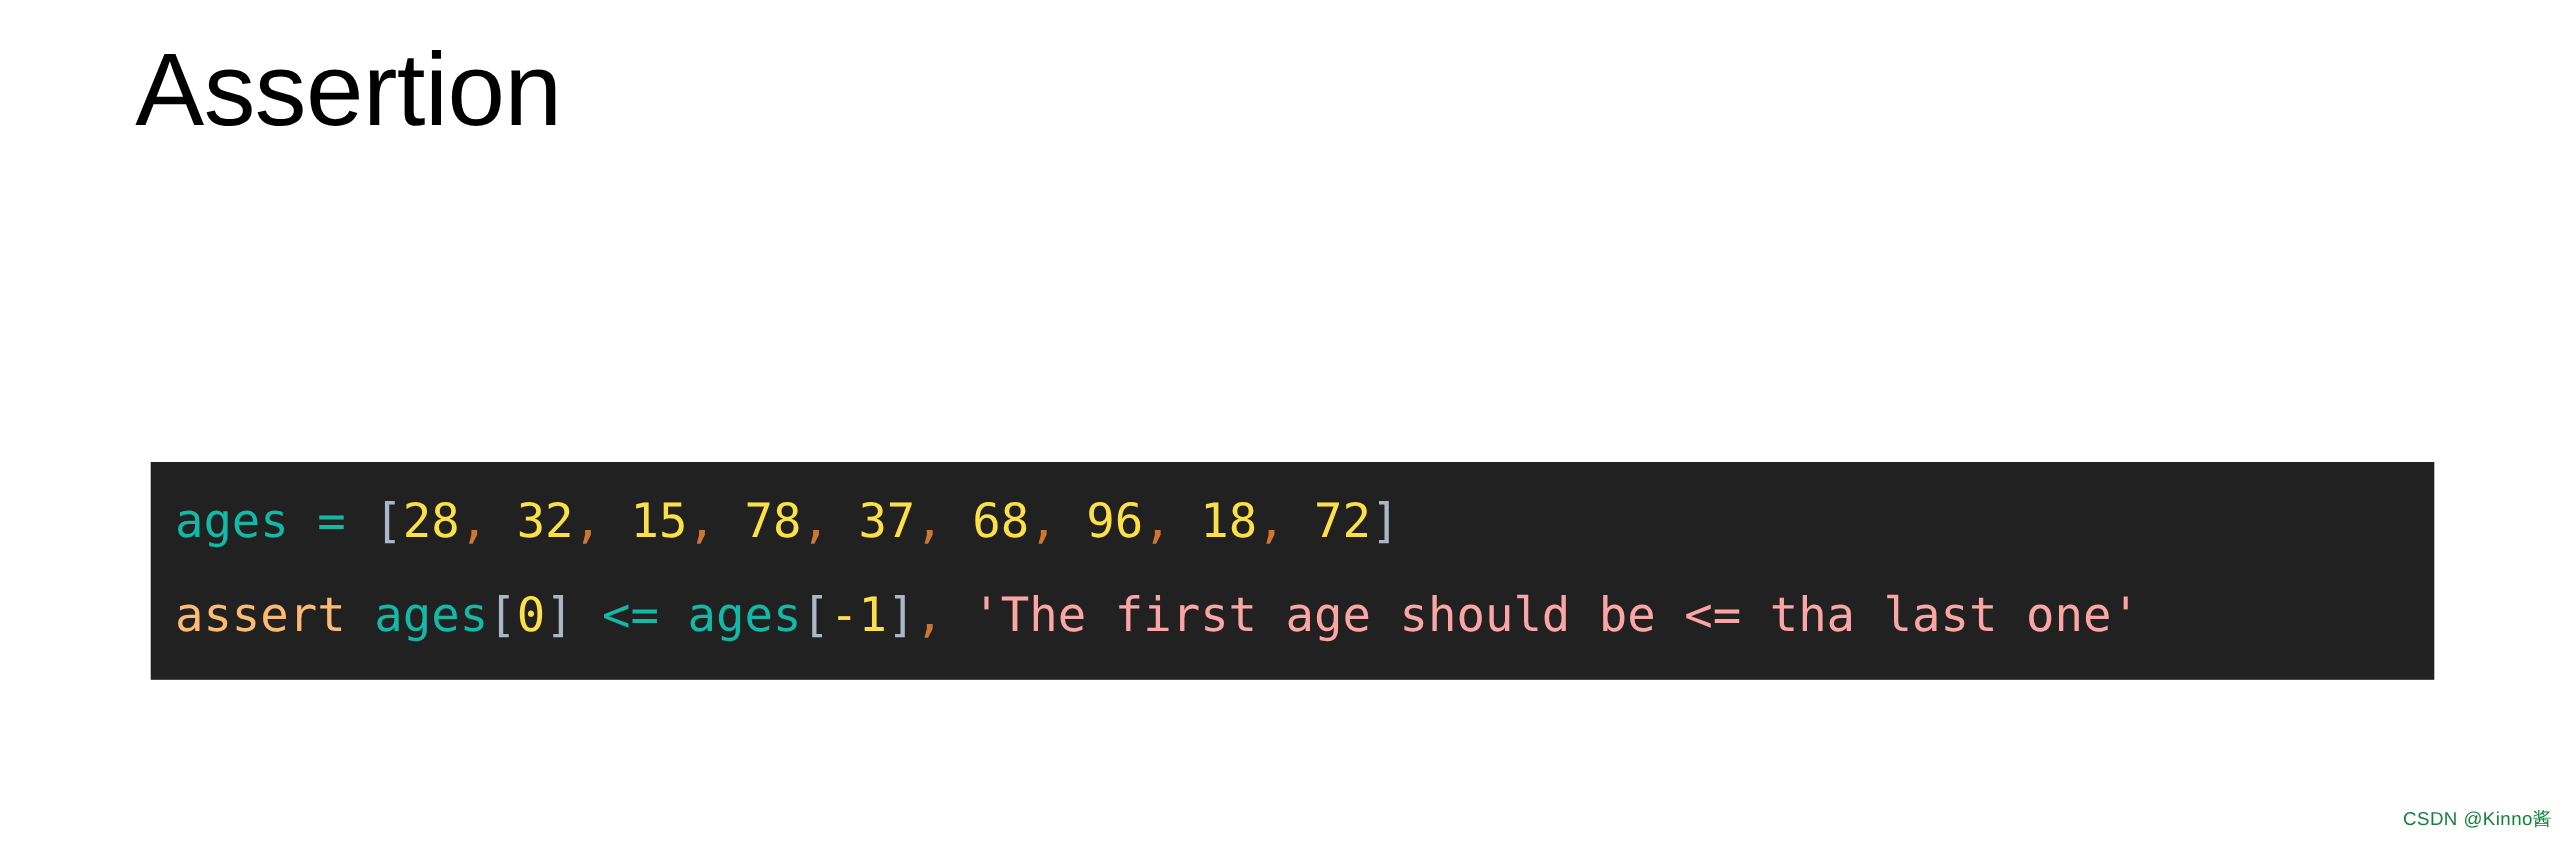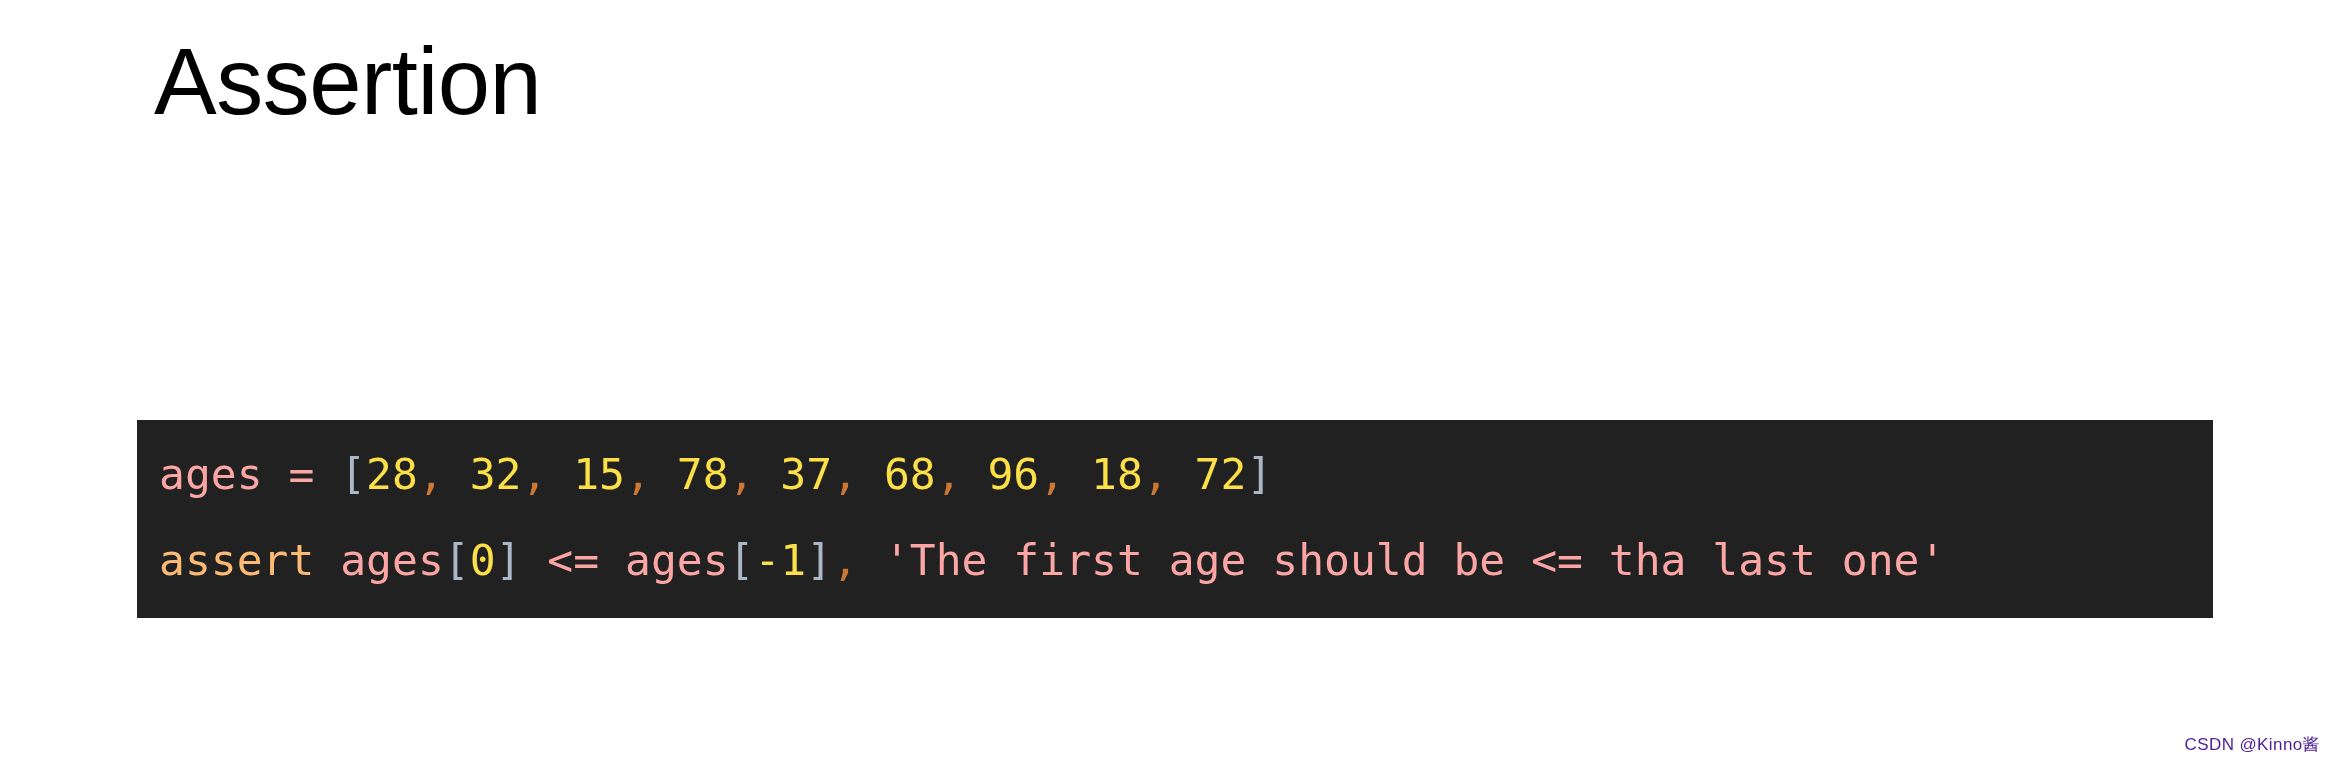--- a/index.html
+++ b/index.html
@@ -17,21 +17,21 @@
 
   .slide {
     position: absolute;
     inset: 0;
     background: #ffffff;
   }
 
   
   .slide-title {
     position: absolute;
-    left: 154px;
+    left: 123px;
     top: 33px;
     font-family: "Liberation Sans", sans-serif;
     font-size: 94px;
     font-weight: 400;
     line-height: 1.05;
     color: #000000;
     letter-spacing: -0.5px;
     white-space: nowrap;
     text-align: center;
   }
@@ -55,39 +55,39 @@
     padding: 0 0 0 22px;
     height: 84px;
     color: #a9b7c6;
   }
 
   .code-line.first  { padding-top: 12px; height: 86px; }
   .code-line.active { background: #2b2b2b; }
   .code-line.last   { padding-bottom: 8px; height: 92px; }
 
   
-  .tok-default { color: #fca5a5; }
+  .tok-default { color: #14b8a6; }
   .tok-number  { color: #fde047; }
   .tok-comma   { color: #cc7832; }
   .tok-keyword { color: #fdba74; }
   .tok-string  { color: #fca5a5; }
   .tok-bracket { color: #a9b7c6; }
   .tok-paren-match {
     color: #ffff00;
     background: #3b514d;
   }
 
   
   .watermark {
     position: absolute;
     right: 18px;
     bottom: 10px;
     font-family: "Liberation Sans", sans-serif;
     font-size: 17px;
-    color: #4c1d95;
+    color: #15803d;
     white-space: nowrap;
     letter-spacing: 0.4px;
   }
 </style>
 </head>
 <body>
 
 <div class="slide">
 
   <div class="slide-title">Assertion</div>

